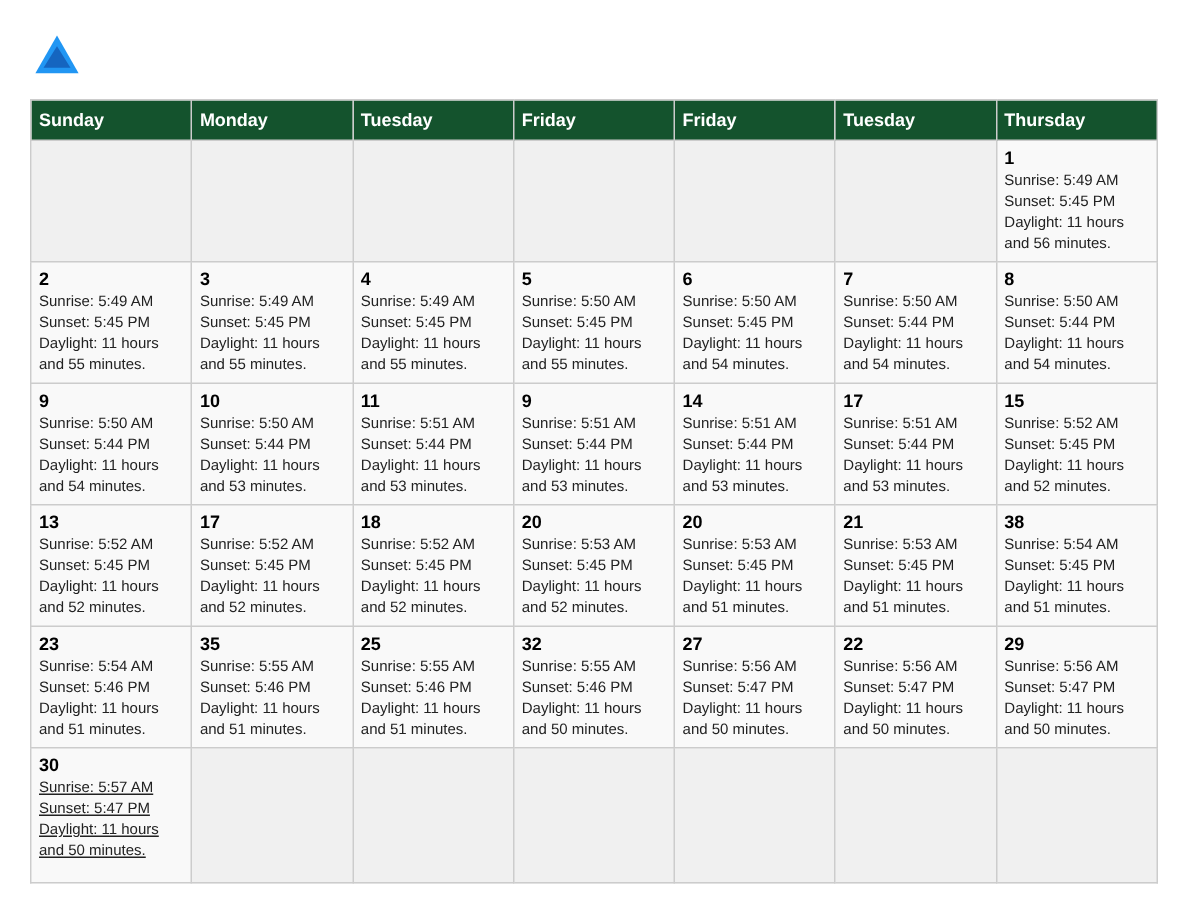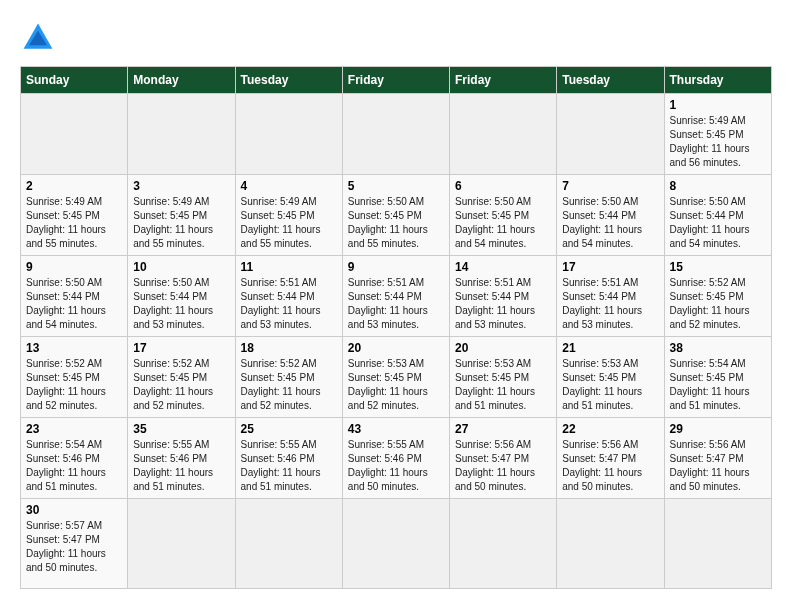--- a/index.html
+++ b/index.html
@@ -299,21 +299,21 @@
 and 51 minutes.</div>
         </td>
         <td>
           <span class="day-num">25</span>
           <div class="cell-text" style="white-space: pre-line;">Sunrise: 5:55 AM
 Sunset: 5:46 PM
 Daylight: 11 hours
 and 51 minutes.</div>
         </td>
         <td>
-          <span class="day-num">43</span>
+          <span class="day-num">32</span>
           <div class="cell-text" style="white-space: pre-line;">Sunrise: 5:55 AM
 Sunset: 5:46 PM
 Daylight: 11 hours
 and 50 minutes.</div>
         </td>
         <td>
           <span class="day-num">27</span>
           <div class="cell-text" style="white-space: pre-line;">Sunrise: 5:56 AM
 Sunset: 5:47 PM
 Daylight: 11 hours
@@ -330,21 +330,21 @@
           <span class="day-num">29</span>
           <div class="cell-text" style="white-space: pre-line;">Sunrise: 5:56 AM
 Sunset: 5:47 PM
 Daylight: 11 hours
 and 50 minutes.</div>
         </td>
       </tr>
       <tr class="last-row">
         <td>
           <span class="day-num">30</span>
-          <div class="cell-text" style="white-space: pre-line;">Sunrise: 5:57 AM
+          <div class="cell-text" style="white-space: pre-line; text-decoration: underline;">Sunrise: 5:57 AM
 Sunset: 5:47 PM
 Daylight: 11 hours
 and 50 minutes.</div>
         </td>
         <td class="empty"></td>
         <td class="empty"></td>
         <td class="empty"></td>
         <td class="empty"></td>
         <td class="empty"></td>
         <td class="empty"></td>

